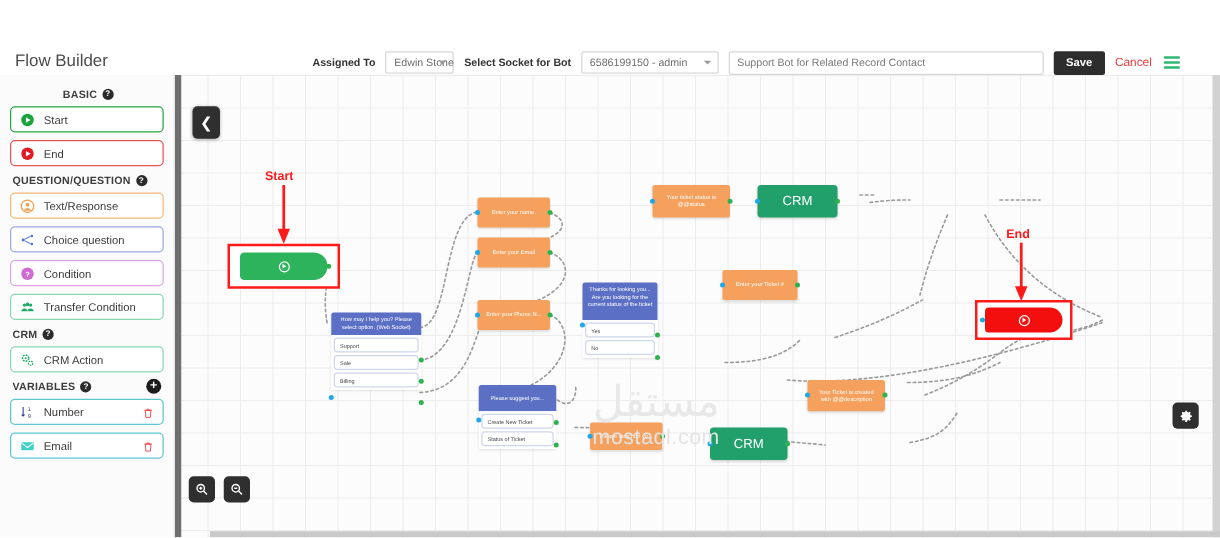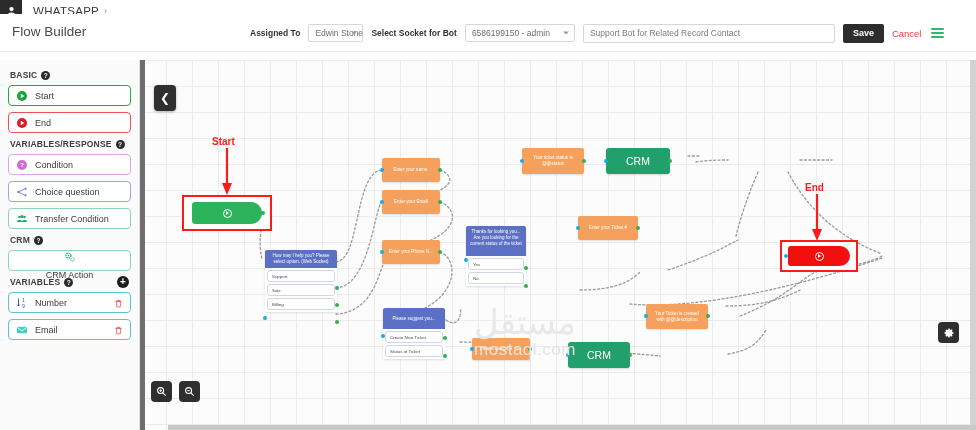--- a/index.html
+++ b/index.html
@@ -21,21 +21,21 @@
     display: flex; align-items: center; justify-content: center;
   }
   .topbar-logo svg { width: 13px; height: 13px; }
   .topbar-title {
     margin-left: 11px; font-size: 11.5px; color: #3a3a3a; letter-spacing: .3px;
   }
   .topbar-chevron { margin-left: 5px; font-size: 9px; color: #8a8a8a; }
 
   
   .headerrow {
-    position: absolute; left: 0; top: 14px; width: 976px; height: 38px;
+    position: absolute; left: 0; top: 31px; width: 976px; height: 38px;
     background: #ffffff; border-bottom: 1px solid #e9e9e9;
   }
   .flow-title {
     position: absolute; left: 12px; top: 10px;
     font-size: 13.5px; color: #4a4a4a;
   }
   .toolbar {
     position: absolute; left: 250px; top: 0; right: 0; height: 38px;
     display: flex; align-items: center; gap: 8px;
   }
@@ -73,21 +73,21 @@
   .sidebar {
     position: absolute; left: 0; top: 60px; width: 140px; height: 370px;
     background: #fbfbfb; border-right: 1px solid #e3e3e3;
     padding: 8px 8px 0 8px; overflow: hidden;
   }
   .sec-head {
     display: flex; align-items: center; gap: 4px;
     font-size: 8.5px; font-weight: bold; color: #3d3d3d;
     letter-spacing: .2px; margin: 6px 0 5px 2px; position: relative;
   }
-  .sec-head:first-child { margin-top: 2px; }
+  .sec-head:first-child { margin-top: 2px; justify-content: center; }
   .qmark {
     width: 9px; height: 9px; border-radius: 50%; background: #2b2b2b;
     color: #fff; font-size: 6.5px; line-height: 9px; text-align: center;
     font-weight: bold;
   }
   .plus-btn {
     position: absolute; right: 2px; top: -1px;
     width: 12px; height: 12px; border-radius: 50%; background: #1c1c1c;
     color: #fff; font-size: 10px; line-height: 11px; text-align: center;
     cursor: pointer; font-weight: bold;
@@ -204,30 +204,20 @@
     text-align: center; pointer-events: none; user-select: none;
   }
   .wm-ar { font-size: 34px; color: #e8e8e8; line-height: 1; letter-spacing: 1px; }
   .wm-en { font-size: 17px; color: #e4e4e4; letter-spacing: .5px; margin-top: 1px; }
 </style>
 </head>
 <body>
 
 <div id="app">
 
-  <div class="topbar">
-    <div class="topbar-logo">
-      <svg viewBox="0 0 24 24" fill="#fff">
-          <circle cx="12" cy="7.5" r="4"></circle>
-          <path d="M3 22c0-5 4-8 9-8s9 3 9 8z"></path>
-        </svg>
-    </div>
-    <span class="topbar-title">WHATSAPP</span>
-    <span class="topbar-chevron">›</span>
-  </div>
 
   <div class="headerrow">
     <div class="flow-title">Flow Builder</div>
 
     <div class="toolbar">
       <span class="tb-label">Assigned To</span>
       <div class="tb-select sel-assigned">
         <span>Edwin Stone</span>
         <span class="caret"></span>
       </div>
@@ -267,59 +257,69 @@
       <div class="pal-item" style="border: 1px solid rgb(232, 82, 90);">
         <span class="pal-ico">
           <svg viewBox="0 0 24 24">
             <circle cx="12" cy="12" r="10" fill="#e01b24"></circle>
             <polygon points="9.5,7.5 17,12 9.5,16.5" fill="#fff"></polygon>
           </svg>
         </span>
         <span>End</span>
       </div>
       <div class="sec-head">
-        <span>VARIABLES/RESPONSE</span>
+        <span>QUESTION/QUESTION</span>
         <span class="qmark">?</span>
       </div>
-      <div class="pal-item" style="border: 1px solid rgb(221, 166, 226);">
-        <span class="pal-ico">
-          <svg viewBox="0 0 24 24">
-            <circle cx="12" cy="12" r="10" fill="#d06bd6"></circle>
-            <text x="12" y="16.5" font-size="12" fill="#fff" text-anchor="middle" font-family="sans-serif" font-weight="bold">?</text>
-          </svg>
-        </span>
-        <span>Condition</span>
+      <div class="pal-item" style="border: 1px solid rgb(243, 184, 121);">
+        <span class="pal-ico">
+          <svg viewBox="0 0 24 24">
+            <circle cx="12" cy="12" r="10" fill="none" stroke="#f0a04b" stroke-width="2"></circle>
+            <circle cx="12" cy="9.5" r="3" fill="#f0a04b"></circle>
+            <path d="M5.8 19a6.8 6.8 0 0112.4 0z" fill="#f0a04b"></path>
+          </svg>
+        </span>
+        <span>Text/Response</span>
       </div>
       <div class="pal-item" style="border: 1px solid rgb(152, 170, 228);">
         <span class="pal-ico">
           <svg viewBox="0 0 24 24">
             <circle cx="5" cy="12" r="2.3" fill="#4f6fd6"></circle>
             <circle cx="19" cy="5.5" r="2" fill="#4f6fd6"></circle>
             <circle cx="19" cy="18.5" r="2" fill="#4f6fd6"></circle>
             <path d="M7 11L17 6M7 13l10 5" stroke="#4f6fd6" stroke-width="1.6" fill="none"></path>
           </svg>
         </span>
         <span>Choice question</span>
       </div>
+      <div class="pal-item" style="border: 1px solid rgb(221, 166, 226);">
+        <span class="pal-ico">
+          <svg viewBox="0 0 24 24">
+            <circle cx="12" cy="12" r="10" fill="#d06bd6"></circle>
+            <text x="12" y="16.5" font-size="12" fill="#fff" text-anchor="middle" font-family="sans-serif" font-weight="bold">?</text>
+          </svg>
+        </span>
+        <span>Condition</span>
+      </div>
       <div class="pal-item" style="border: 1px solid rgb(141, 214, 180); text-align: center;">
         <span class="pal-ico">
           <svg viewBox="0 0 24 24">
             <circle cx="7" cy="8" r="2.6" fill="#1eaa68"></circle>
             <circle cx="17" cy="8" r="2.6" fill="#1eaa68"></circle>
             <circle cx="12" cy="7" r="3" fill="#1eaa68"></circle>
             <path d="M2 18c0-3 2.3-4.6 5-4.6s5 1.6 5 4.6zM12 18c0-3 2.3-4.6 5-4.6s5 1.6 5 4.6z" fill="#1eaa68"></path>
           </svg>
         </span>
         <span>Transfer Condition</span>
       </div>
       <div class="sec-head">
         <span>CRM</span>
         <span class="qmark">?</span>
       </div>
-      <div class="pal-item" style="border: 1px solid rgb(141, 214, 180); flex-direction: column;">
+      <div class="pal-item" style="border: 1px solid rgb(141, 214, 180);">
         <span class="pal-ico">
           <svg viewBox="0 0 24 24">
             <circle cx="9" cy="9" r="5" fill="none" stroke="#1eaa68" stroke-width="2.4" stroke-dasharray="3,1.6"></circle>
             <circle cx="9" cy="9" r="1.6" fill="#1eaa68"></circle>
             <circle cx="17" cy="17" r="3.4" fill="none" stroke="#1eaa68" stroke-width="2" stroke-dasharray="2.4,1.4"></circle>
           </svg>
         </span>
         <span>CRM Action</span>
       </div>
       <div class="sec-head">

